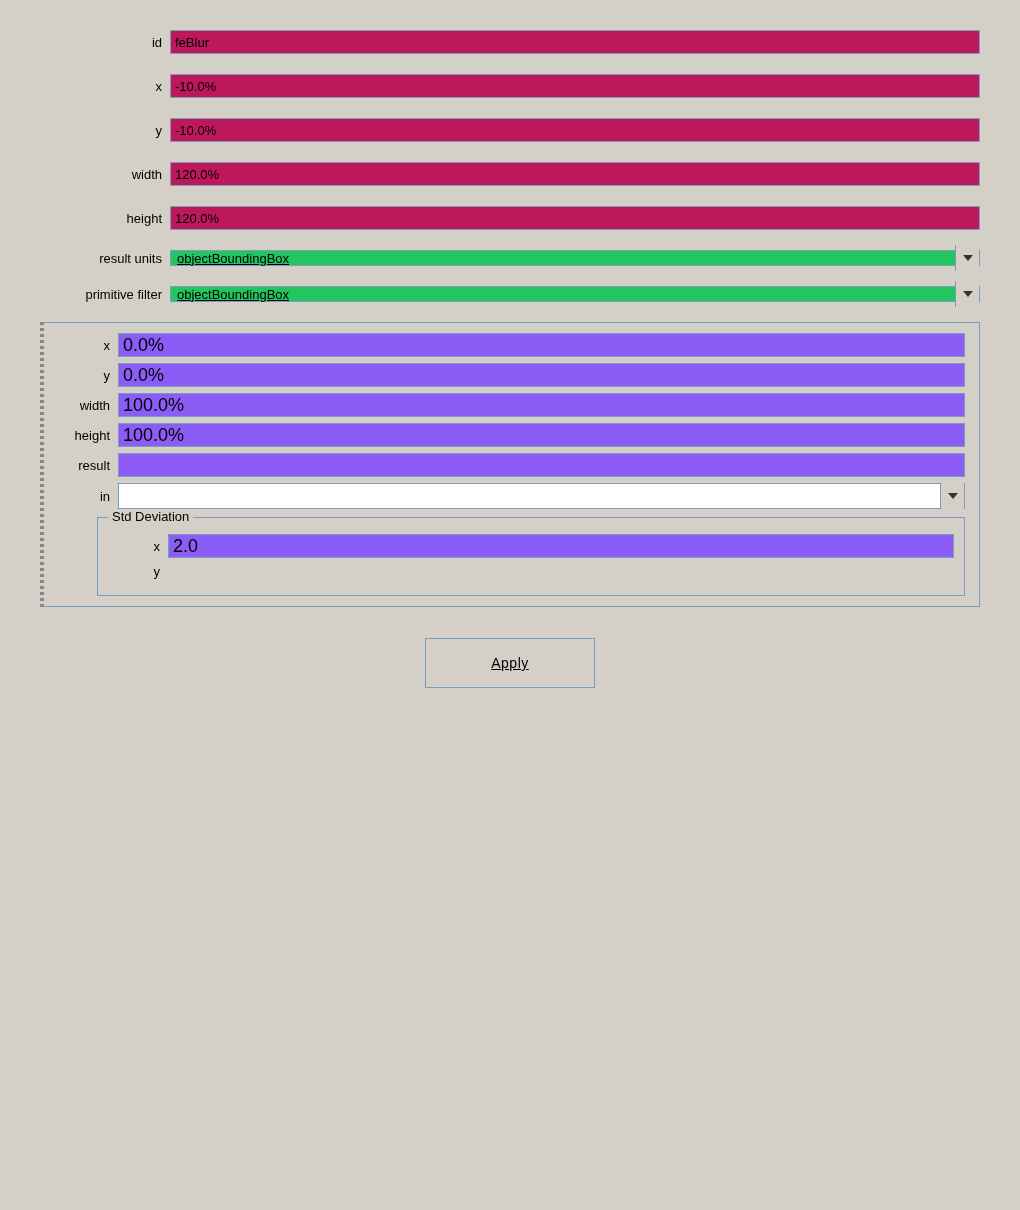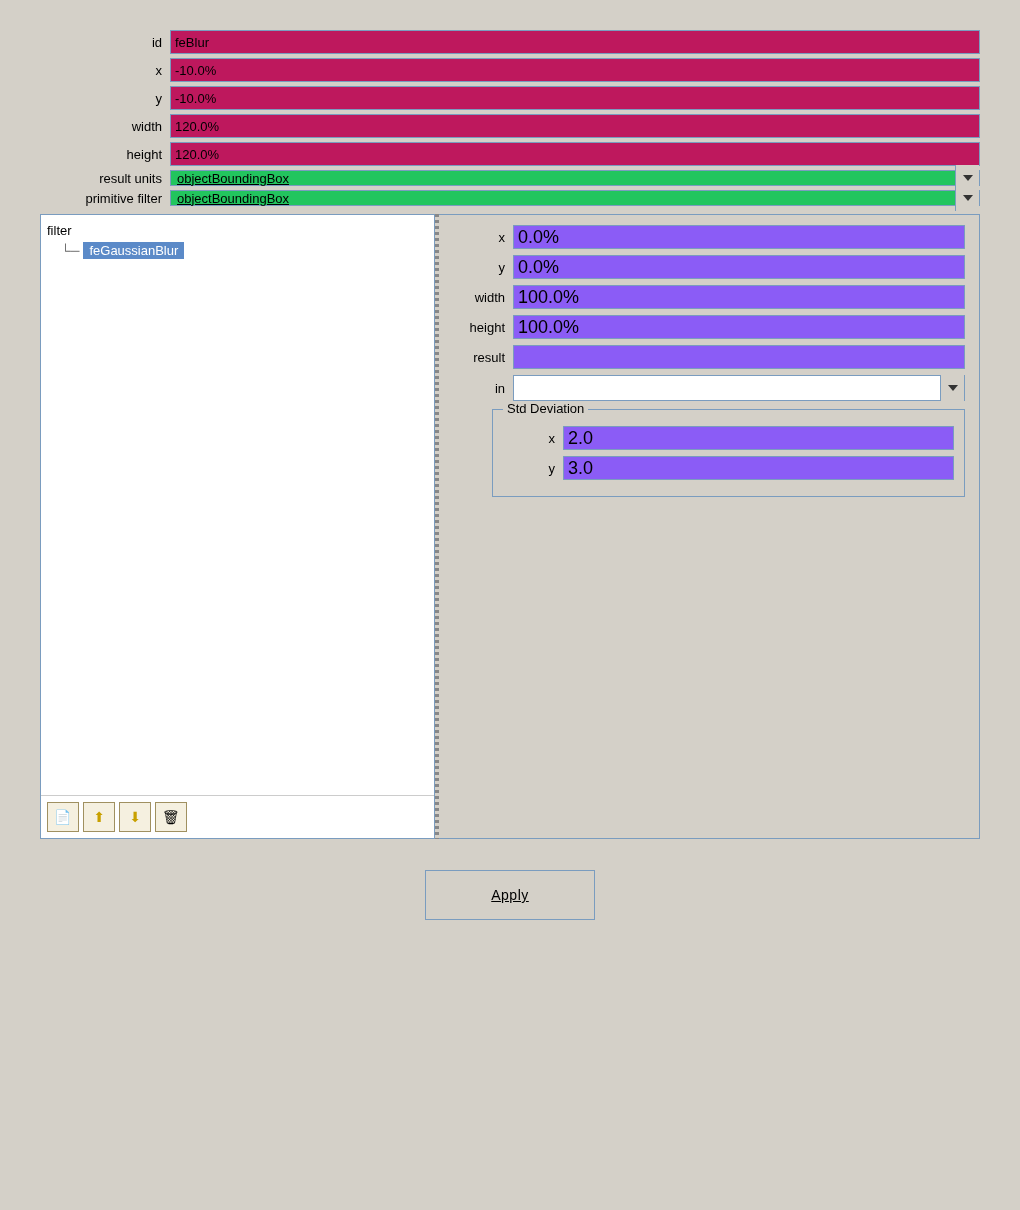--- a/index.html
+++ b/index.html
@@ -11,21 +11,21 @@
       min-height: 1210px;
       padding: 20px;
     }
     .main-container {
       background: #d4d0c8;
       padding: 10px 20px;
     }
     .form-row {
       display: flex;
       align-items: center;
-      margin-bottom: 4px;
+      margin-bottom: 20px;
       justify-content: center;
     }
     .form-label {
       text-align: right;
       min-width: 130px;
       padding-right: 8px;
       color: #000;
     }
     .form-input {
       flex: 1;
@@ -266,43 +266,20 @@
     <div class="form-select-wrapper">
       <span class="form-select-text">objectBoundingBox</span>
       <div class="dropdown-btn">
         <div class="dropdown-arrow"></div>
       </div>
     </div>
   </div>
 
   <div class="bottom-section">
 
-    <div class="tree-panel">
-      <div class="tree-content">
-        <div class="tree-item-filter">filter</div>
-        <div class="tree-item-child">
-          <span class="tree-connector">└─</span>
-          <span class="tree-item-label">feGaussianBlur</span>
-        </div>
-      </div>
-      <div class="tree-toolbar">
-        <button class="tree-btn" title="New">
-          <span class="icon-new"></span>
-        </button>
-        <button class="tree-btn" title="Move Up">
-          <span class="icon-up"></span>
-        </button>
-        <button class="tree-btn" title="Move Down">
-          <span class="icon-down"></span>
-        </button>
-        <button class="tree-btn" title="Delete">
-          <span class="icon-delete"></span>
-        </button>
-      </div>
-    </div>
 
     <div class="dotted-divider"></div>
 
     <div class="details-panel">
 
       <div class="details-form-row">
         <span class="details-label">x</span>
         <input class="details-input" value="0.0%" style="">
       </div>
 
@@ -339,21 +316,20 @@
       <div class="std-deviation-group">
         <span class="std-deviation-legend">Std Deviation</span>
 
         <div class="details-form-row" style="margin-top:6px;">
           <span class="details-label">x</span>
           <input class="details-input" value="2.0" style="">
         </div>
 
         <div class="details-form-row">
           <span class="details-label">y</span>
-          <input class="details-input" value="3.0" style="">
         </div>
       </div>
 
     </div>
   </div>
 
   <div class="apply-section">
     <button class="apply-btn">Apply</button>
   </div>
 

